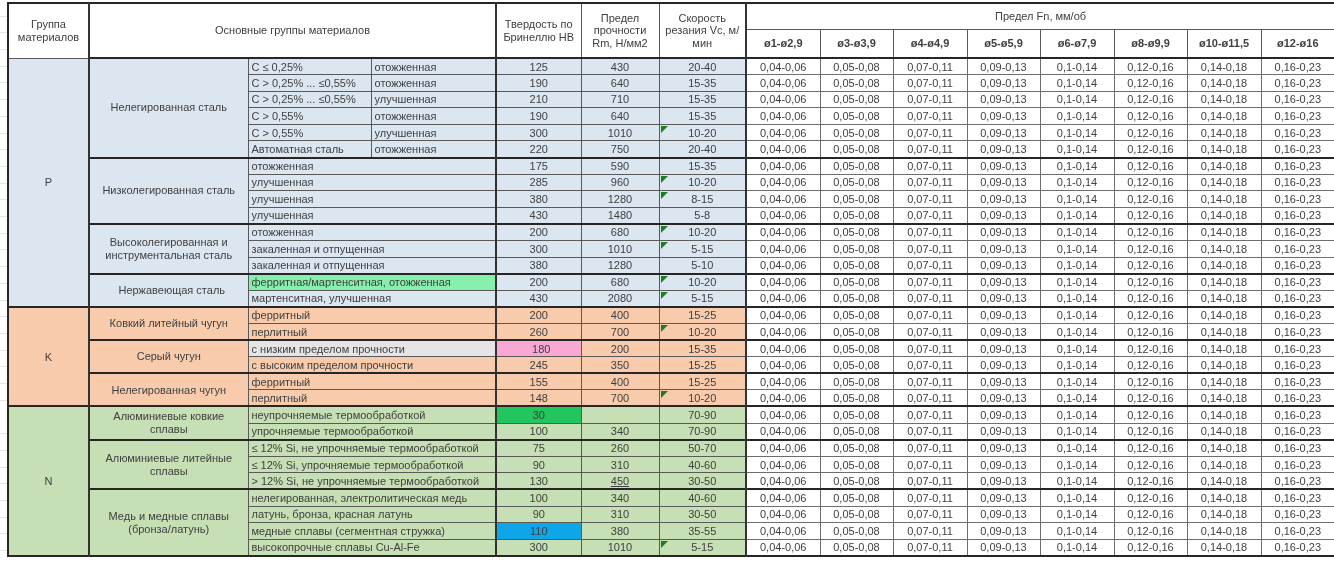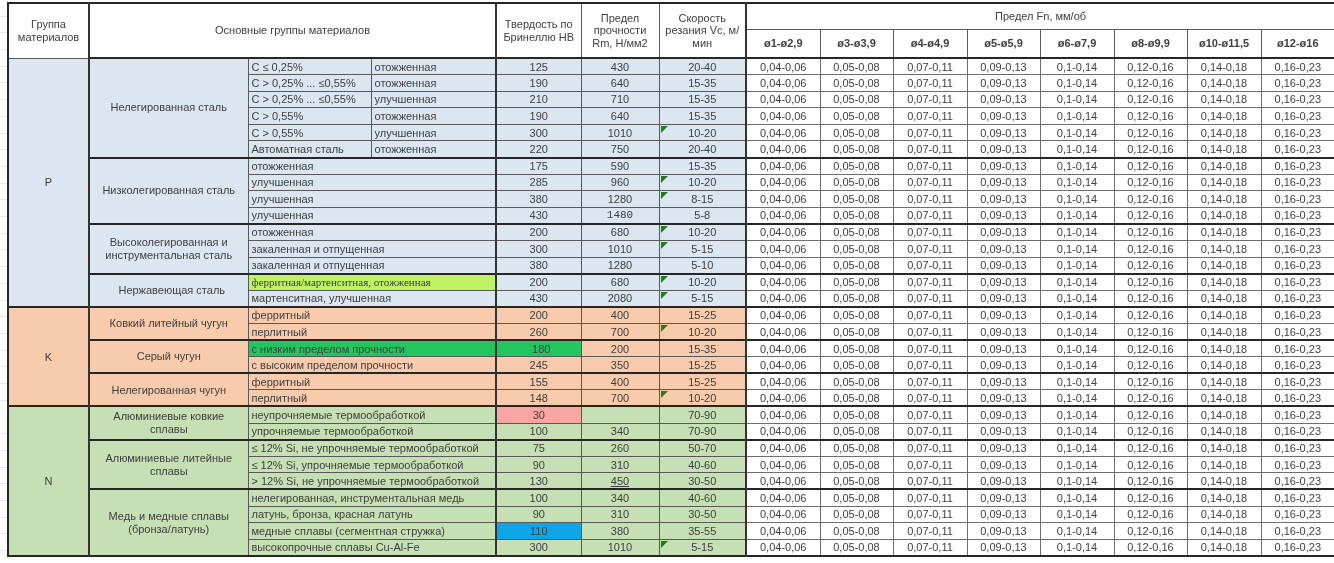--- a/index.html
+++ b/index.html
@@ -206,21 +206,21 @@
           <td class="feed">0,07-0,11</td>
           <td class="feed">0,09-0,13</td>
           <td class="feed">0,1-0,14</td>
           <td class="feed">0,12-0,16</td>
           <td class="feed">0,14-0,18</td>
           <td class="feed">0,16-0,23</td>
         </tr>
         <tr>
           <td class="left" colspan="2" style="background: rgb(220, 230, 241);">улучшенная</td>
           <td class="bl2" style="background: rgb(220, 230, 241);">430</td>
-          <td style="background: rgb(220, 230, 241); font-family: Liberation Mono, monospace;">1480</td>
+          <td style="background: rgb(220, 230, 241);">1480</td>
           <td class="vc br2" style="background: rgb(220, 230, 241);">5-8</td>
           <td class="feed bl2">0,04-0,06</td>
           <td class="feed">0,05-0,08</td>
           <td class="feed">0,07-0,11</td>
           <td class="feed">0,09-0,13</td>
           <td class="feed">0,1-0,14</td>
           <td class="feed">0,12-0,16</td>
           <td class="feed">0,14-0,18</td>
           <td class="feed">0,16-0,23</td>
         </tr>
@@ -262,21 +262,21 @@
           <td class="feed">0,05-0,08</td>
           <td class="feed">0,07-0,11</td>
           <td class="feed">0,09-0,13</td>
           <td class="feed">0,1-0,14</td>
           <td class="feed">0,12-0,16</td>
           <td class="feed">0,14-0,18</td>
           <td class="feed">0,16-0,23</td>
         </tr>
         <tr>
           <td class="subname bt2" rowspan="2" style="background: rgb(220, 230, 241); padding-left: 9px;">Нержавеющая сталь</td>
-          <td class="left bt2" colspan="2" style="background: #bef264; font-family: Liberation Serif, serif;">ферритная/мартенситная, отожженная</td>
+          <td class="left bt2" colspan="2" style="background: #86efac;">ферритная/мартенситная, отожженная</td>
           <td class="bl2 bt2" style="background: rgb(220, 230, 241);">200</td>
           <td class="bt2" style="background: rgb(220, 230, 241);">680</td>
           <td class="vc br2 bt2" style="background: rgb(220, 230, 241);"><span class="corner"></span>10-20</td>
           <td class="feed bl2 bt2">0,04-0,06</td>
           <td class="feed bt2">0,05-0,08</td>
           <td class="feed bt2">0,07-0,11</td>
           <td class="feed bt2">0,09-0,13</td>
           <td class="feed bt2">0,1-0,14</td>
           <td class="feed bt2">0,12-0,16</td>
           <td class="feed bt2">0,14-0,18</td>
@@ -321,22 +321,22 @@
           <td class="feed">0,05-0,08</td>
           <td class="feed">0,07-0,11</td>
           <td class="feed">0,09-0,13</td>
           <td class="feed">0,1-0,14</td>
           <td class="feed">0,12-0,16</td>
           <td class="feed">0,14-0,18</td>
           <td class="feed">0,16-0,23</td>
         </tr>
         <tr>
           <td class="subname bt2" rowspan="2" style="background: rgb(248, 203, 173);">Серый чугун</td>
-          <td class="left bt2" colspan="2" style="background: #22c55e;">с низким пределом прочности</td>
-          <td class="bl2 bt2" style="background: #22c55e; padding-left: 8px;">180</td>
+          <td class="left bt2" colspan="2" style="background: #e5e5e5;">с низким пределом прочности</td>
+          <td class="bl2 bt2" style="background: #f9a8d4; padding-left: 8px;">180</td>
           <td class="bt2" style="background: rgb(248, 203, 173);">200</td>
           <td class="vc br2 bt2" style="background: rgb(248, 203, 173);">15-35</td>
           <td class="feed bl2 bt2">0,04-0,06</td>
           <td class="feed bt2">0,05-0,08</td>
           <td class="feed bt2">0,07-0,11</td>
           <td class="feed bt2">0,09-0,13</td>
           <td class="feed bt2">0,1-0,14</td>
           <td class="feed bt2">0,12-0,16</td>
           <td class="feed bt2">0,14-0,18</td>
           <td class="feed bt2">0,16-0,23</td>
@@ -381,21 +381,21 @@
           <td class="feed">0,09-0,13</td>
           <td class="feed">0,1-0,14</td>
           <td class="feed">0,12-0,16</td>
           <td class="feed">0,14-0,18</td>
           <td class="feed">0,16-0,23</td>
         </tr>
         <tr>
           <td class="br2 bt2" rowspan="9" style="background: rgb(198, 223, 180);">N</td>
           <td class="subname bt2" rowspan="2" style="background: rgb(198, 223, 180);">Алюминиевые ковкие сплавы</td>
           <td class="left bt2" colspan="2" style="background: rgb(198, 223, 180);">неупрочняемые термообработкой</td>
-          <td class="bl2 bt2" style="background: #fca5a5;">30</td>
+          <td class="bl2 bt2" style="background: #22c55e;">30</td>
           <td class="bt2" style="background: rgb(198, 223, 180);"></td>
           <td class="vc br2 bt2" style="background: rgb(198, 223, 180);">70-90</td>
           <td class="feed bl2 bt2">0,04-0,06</td>
           <td class="feed bt2">0,05-0,08</td>
           <td class="feed bt2">0,07-0,11</td>
           <td class="feed bt2">0,09-0,13</td>
           <td class="feed bt2">0,1-0,14</td>
           <td class="feed bt2">0,12-0,16</td>
           <td class="feed bt2">0,14-0,18</td>
           <td class="feed bt2">0,16-0,23</td>
@@ -452,21 +452,21 @@
           <td class="feed">0,05-0,08</td>
           <td class="feed">0,07-0,11</td>
           <td class="feed">0,09-0,13</td>
           <td class="feed">0,1-0,14</td>
           <td class="feed">0,12-0,16</td>
           <td class="feed">0,14-0,18</td>
           <td class="feed">0,16-0,23</td>
         </tr>
         <tr>
           <td class="subname bt2" rowspan="4" style="background: rgb(198, 223, 180);">Медь и медные сплавы (бронза/латунь)</td>
-          <td class="left bt2" colspan="2" style="background: rgb(198, 223, 180);">нелегированная, инструментальная медь</td>
+          <td class="left bt2" colspan="2" style="background: rgb(198, 223, 180);">нелегированная, электролитическая медь</td>
           <td class="bl2 bt2" style="background: rgb(198, 223, 180);">100</td>
           <td class="bt2" style="background: rgb(198, 223, 180);">340</td>
           <td class="vc br2 bt2" style="background: rgb(198, 223, 180);">40-60</td>
           <td class="feed bl2 bt2">0,04-0,06</td>
           <td class="feed bt2">0,05-0,08</td>
           <td class="feed bt2">0,07-0,11</td>
           <td class="feed bt2">0,09-0,13</td>
           <td class="feed bt2">0,1-0,14</td>
           <td class="feed bt2">0,12-0,16</td>
           <td class="feed bt2">0,14-0,18</td>

